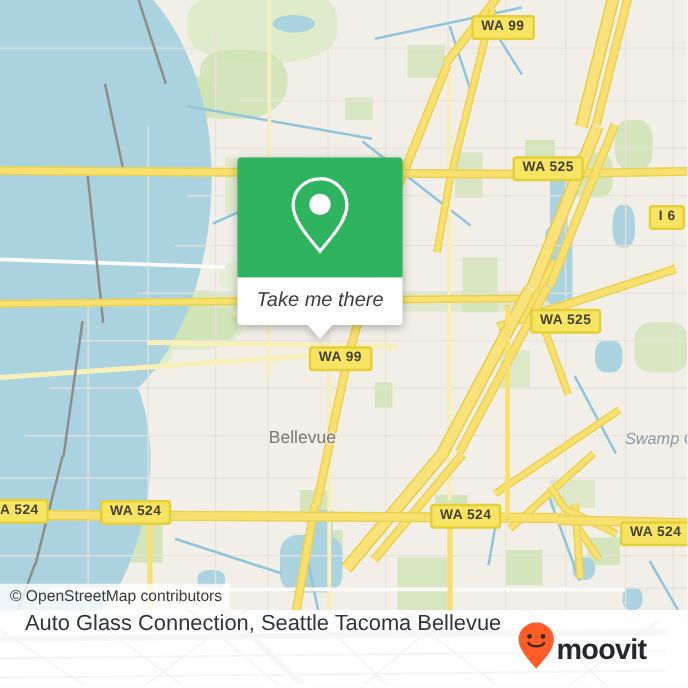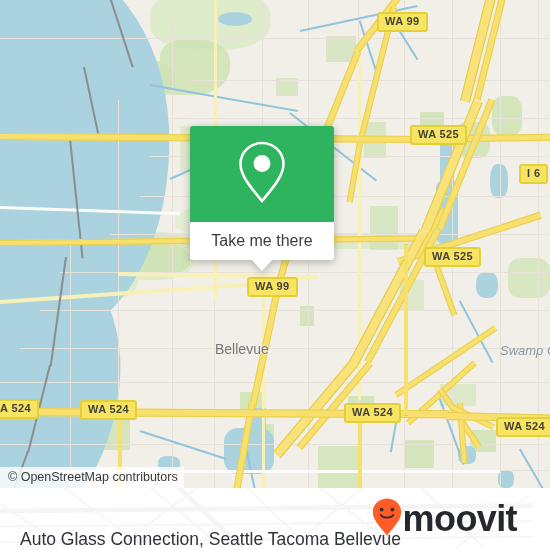--- a/index.html
+++ b/index.html
@@ -152,23 +152,24 @@
     background: rgba(255,255,255,.80);
     white-space: nowrap;
     z-index: 40;
   }
 
   
   .callout {
     position: absolute;
     left: 190px;
     top: 126px;
-    width: 144px;
+    width: 132px;
     z-index: 60;
     filter: drop-shadow(0 2px 4px rgba(0,0,0,.28));
+    font-style: italic;
   }
   .callout-head {
     height: 96px;
     background: #2eb45f;
     border-radius: 3px 3px 0 0;
     display: flex;
     align-items: center;
     justify-content: center;
   }
   .callout-foot {
@@ -196,21 +197,21 @@
   }
 
   
   .footer {
     position: absolute;
     left: 0; top: 488px;
     width: 533px;
     height: 62px;
     background: #ffffff;
     display: flex;
-    align-items: flex-end;
+    align-items: flex-start;
     overflow: hidden;
   }
   .footer-watermark {
     position: absolute;
     inset: 0;
     opacity: .30;
     pointer-events: none;
   }
   .footer-title {
     position: relative;
@@ -224,21 +225,21 @@
     position: absolute;
     right: 16px;
     top: 50%;
     transform: translateY(-50%);
     display: flex;
     align-items: center;
   }
   .brand-word {
     color: #25282d;
     font-family: "Liberation Sans", sans-serif;
-    font-size: 36px;
+    font-size: 23px;
     font-weight: bold;
     letter-spacing: -0.6px;
     line-height: 30px;
     margin-left: 1px;
   }
 </style>
 </head>
 <body>
 
 <div id="app">

